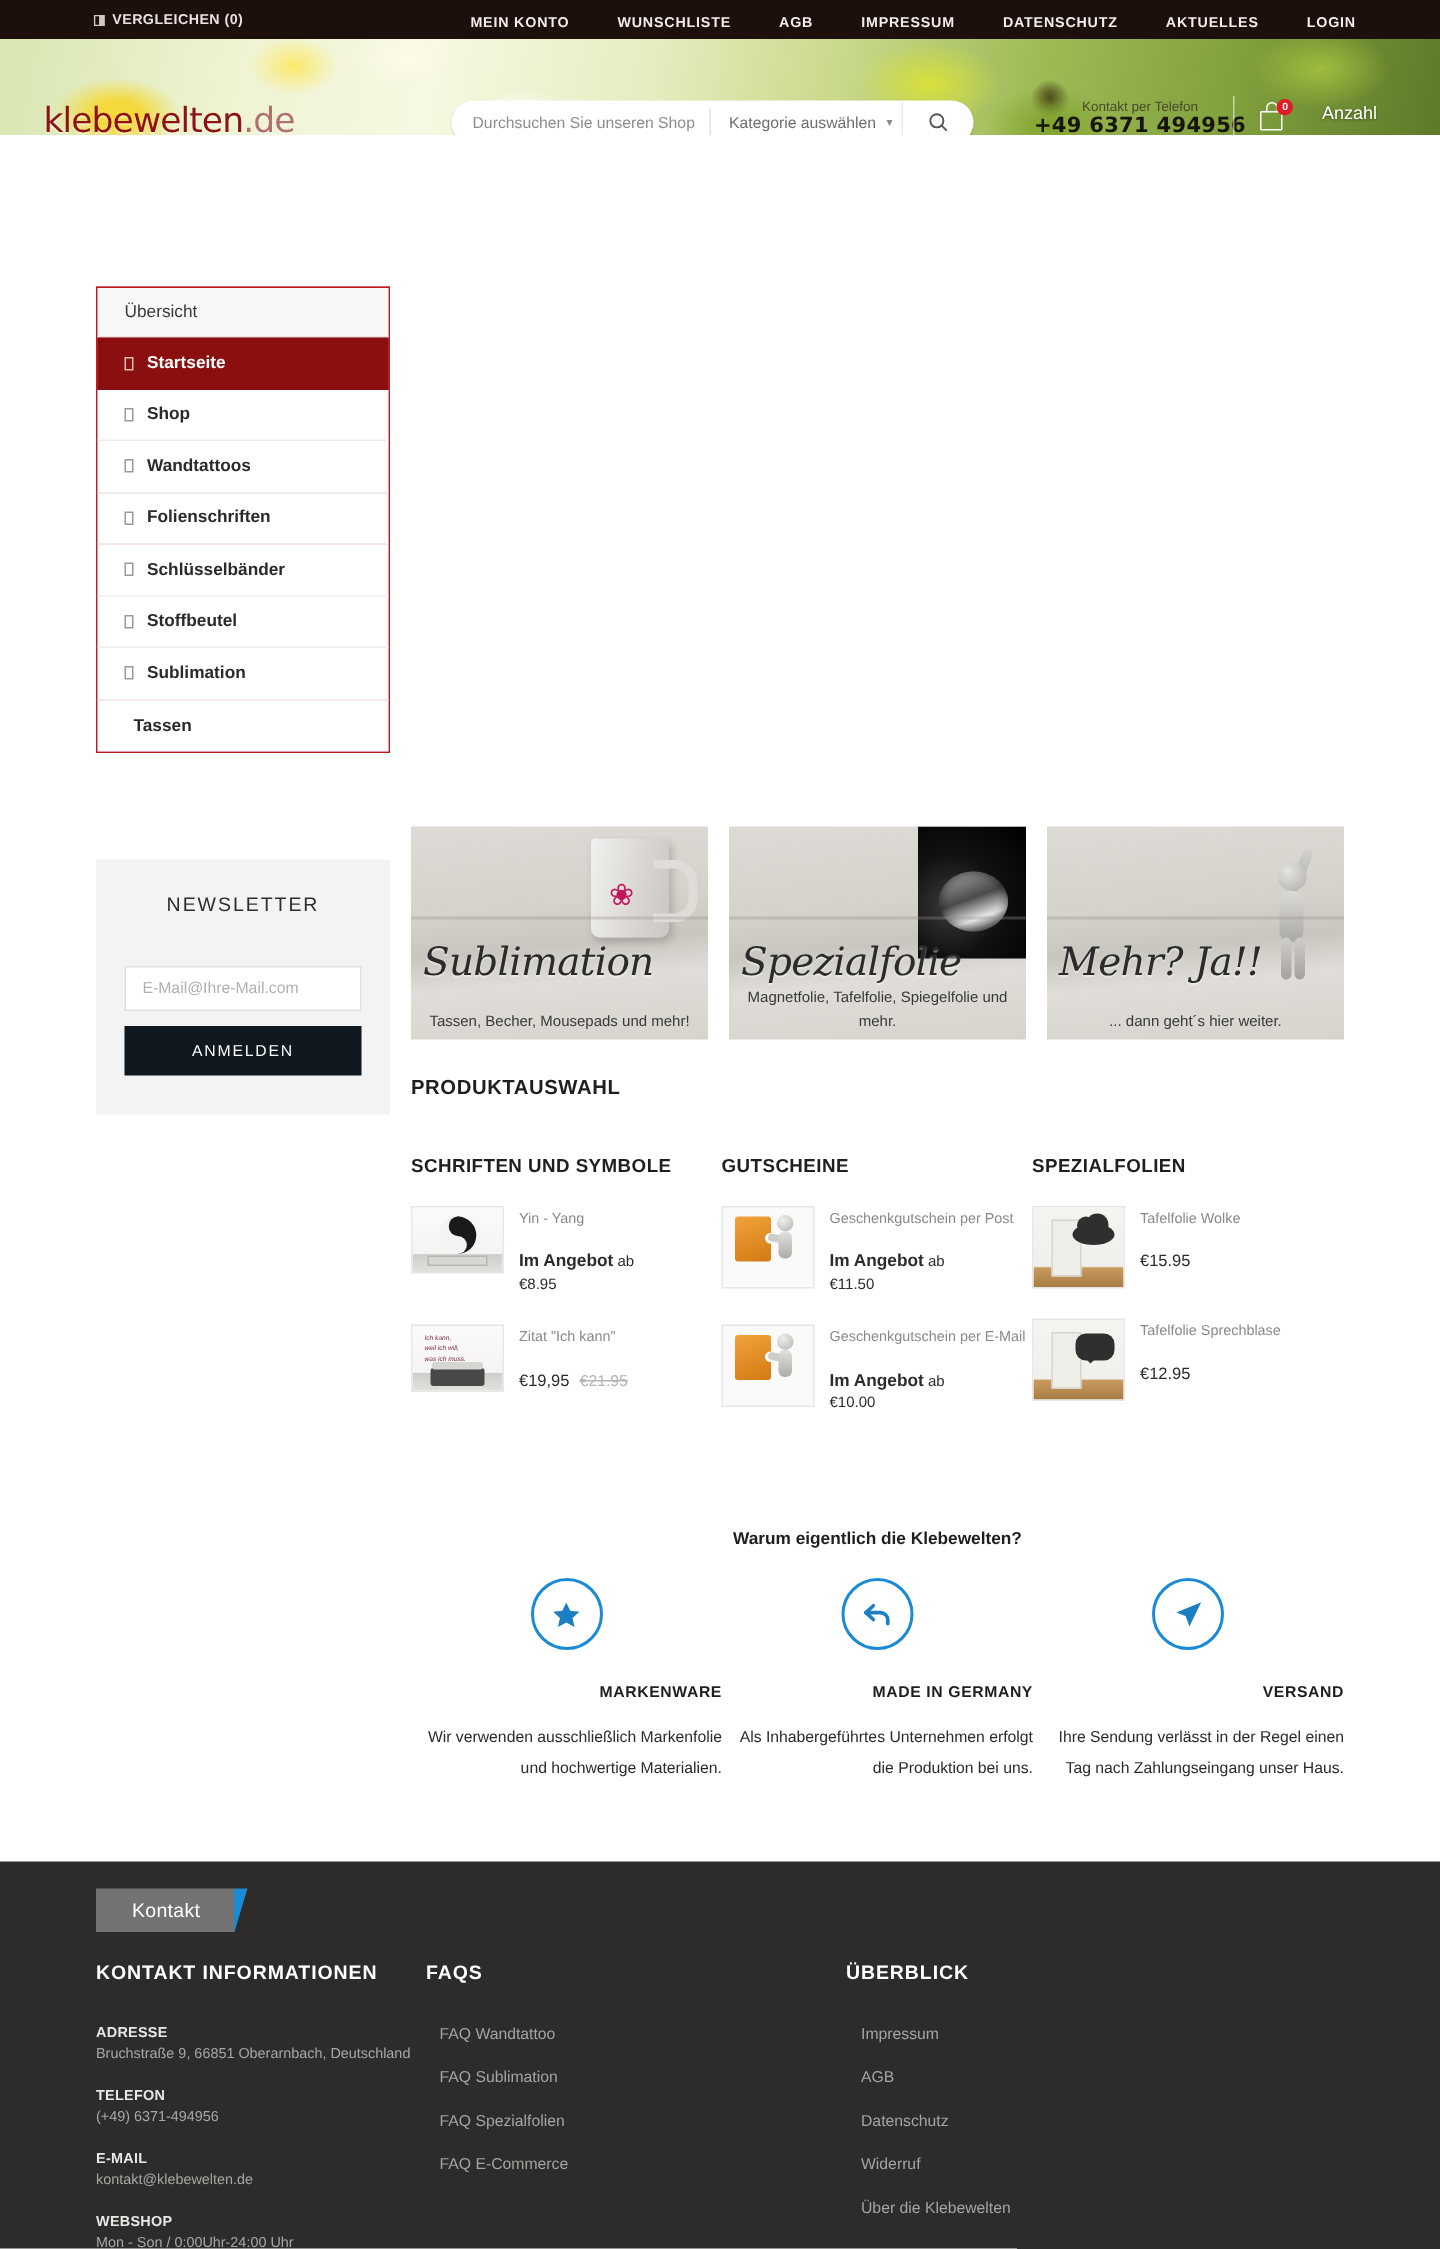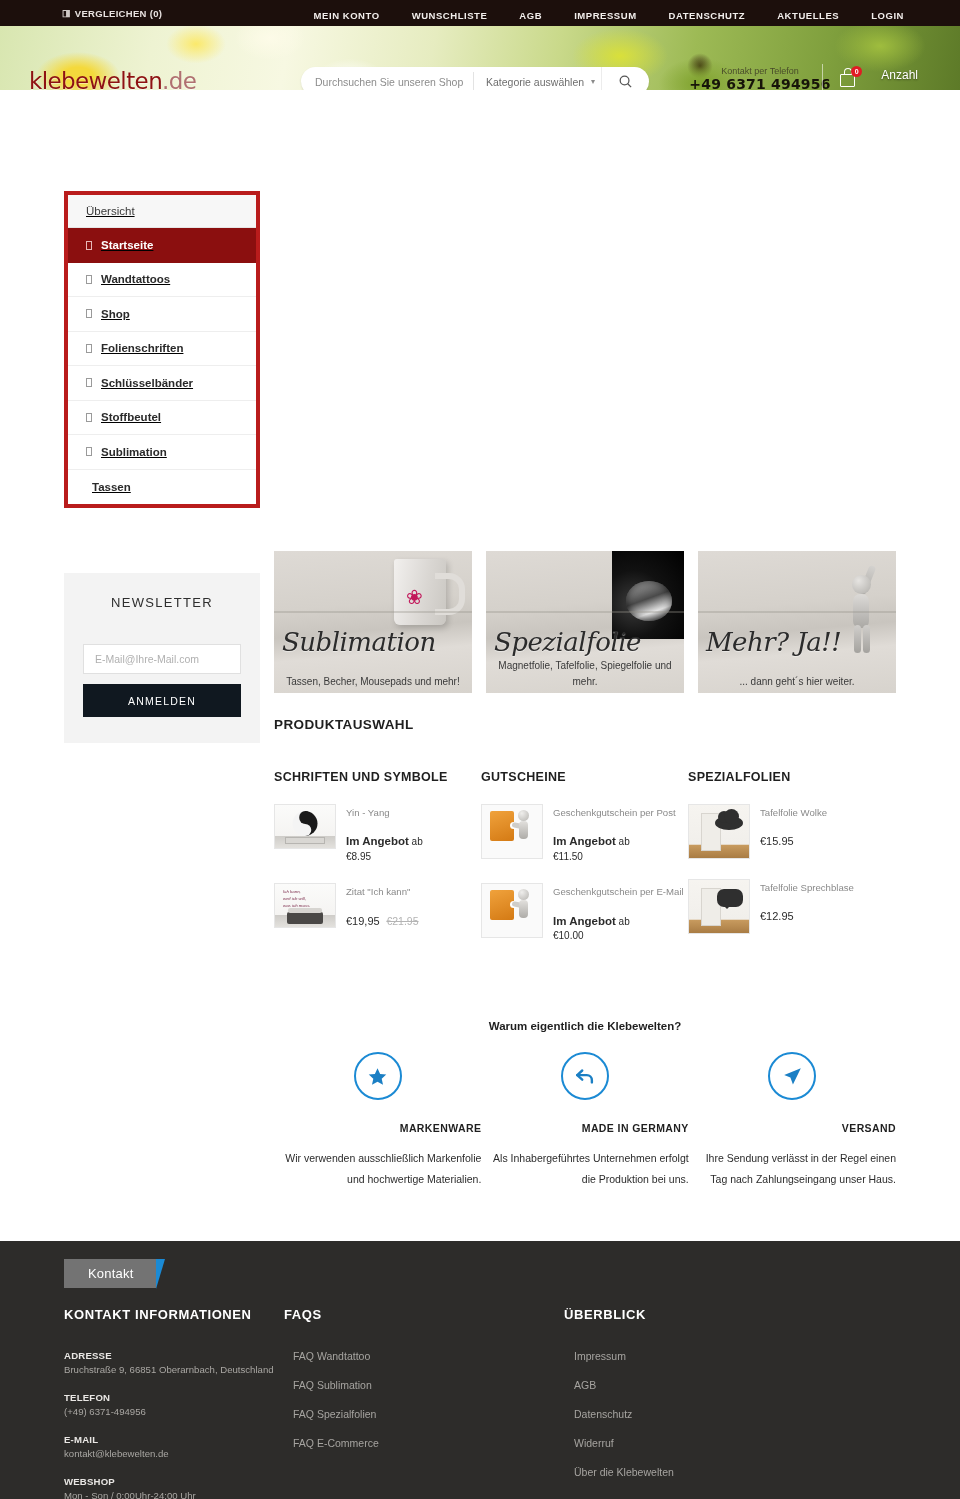--- a/index.html
+++ b/index.html
@@ -113,21 +113,21 @@
     font-size: 7px; line-height: 11px; text-align: center; font-weight: bold;
   }
   .cart-label { font-size: 12px; color: #fff; text-shadow: 0 1px 2px rgba(0,0,0,.45); }
 
   
   .page { position: relative; width: 960px; }
 
   
   .sidebar { position: absolute; left: 64px; top: 101px; width: 196px; }
   .side-nav {
-    border: 4px solid #b91c1c; background: #ec4899; text-decoration: underline;
+    border: 1px solid #b91c1c; background: #ec4899;
   }
   .side-head {
     height: 33px; display: flex; align-items: center; padding-left: 18px;
     font-size: 11.5px; color: #3a3a3a; background: #f7f7f7;
     border-bottom: 1px solid #e6e6e6;
   }
   .side-item {
     height: 34.5px; display: flex; align-items: center; gap: 9px;
     padding-left: 18px; font-size: 11.5px; font-weight: bold; color: #2a2a2a;
     border-bottom: 1px solid #eeeeee; background: #fff; cursor: pointer;
@@ -376,25 +376,25 @@
   <aside class="sidebar">
     <div class="side-nav">
       <div class="side-head">Übersicht</div>
 
       <div class="side-item active">
         <span class="box"></span>
         <span>Startseite</span>
       </div>
       <div class="side-item">
         <span class="box"></span>
-        <span>Wandtattoos</span>
+        <span>Shop</span>
       </div>
       <div class="side-item">
         <span class="box"></span>
-        <span>Shop</span>
+        <span>Wandtattoos</span>
       </div>
       <div class="side-item">
         <span class="box"></span>
         <span>Folienschriften</span>
       </div>
       <div class="side-item">
         <span class="box"></span>
         <span>Schlüsselbänder</span>
       </div>
       <div class="side-item">

